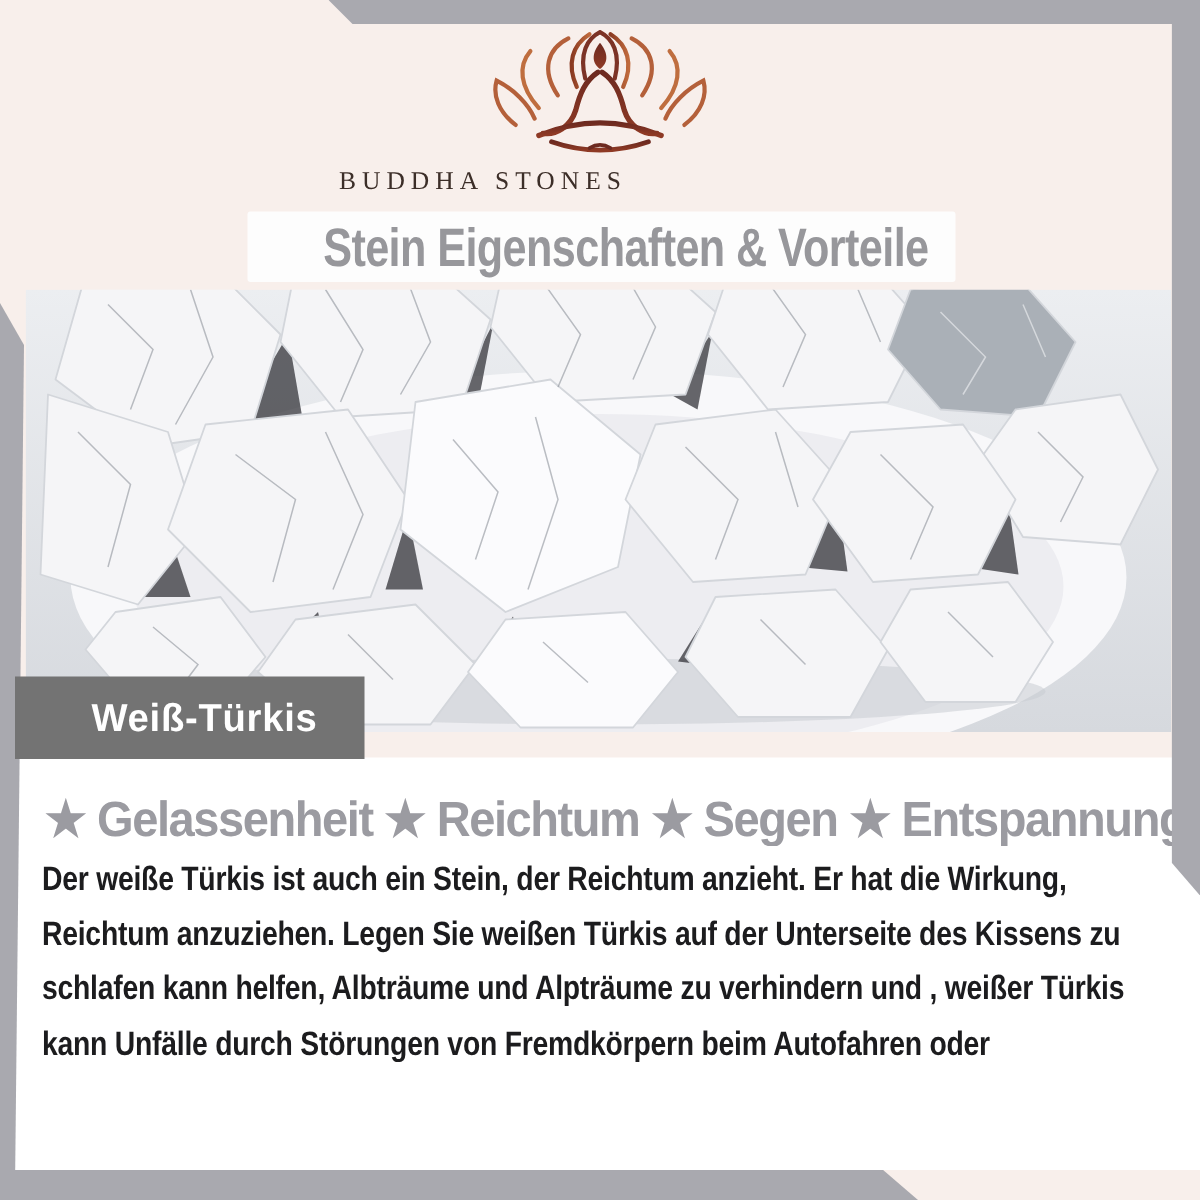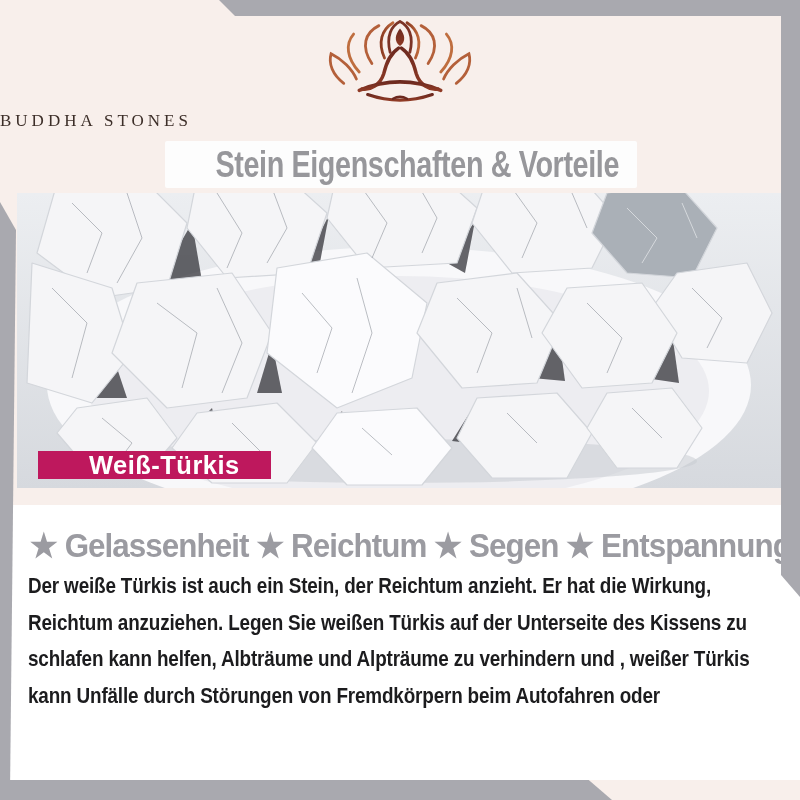--- a/index.html
+++ b/index.html
@@ -12,36 +12,36 @@
             clip-path:polygon(4px 0,100% 0,100% 100%,20px 100%);}
   .gray-right{left:781px;top:14px;width:19px;height:583px;
               clip-path:polygon(0 0,100% 0,100% 100%,0 calc(100% - 22px));}
   .gray-left{left:0;top:202px;width:16px;height:598px;
              clip-path:polygon(0 0,100% 28px,62% 100%,0 100%);}
   .gray-bottom{left:0;top:780px;width:612px;height:20px;
                clip-path:polygon(0 0,96.2% 0,100% 100%,0 100%);}
 
   
   .logo-wrap{position:absolute;left:305px;top:20px;width:190px;height:90px;z-index:3;}
-  .brand-name{position:absolute;left:0;top:111px;width:644px;z-index:3;
+  .brand-name{position:absolute;left:0;top:111px;width:644px;text-align:center;z-index:3;
               font-family:"Liberation Serif",serif;font-size:17px;letter-spacing:4px;
               color:#3c2e28;}
 
   
   .banner-band{position:absolute;left:165px;top:141px;width:472px;height:47px;z-index:3;
                background:#fdfdfd;border-radius:2px;display:flex;align-items:center;}
   .banner-title{white-space:nowrap;font-size:36px;font-weight:bold;color:#97979b;
                 transform:scaleX(.8);letter-spacing:-.5px;}
 
   
   .photo{position:absolute;left:17px;top:193px;width:764px;height:295px;z-index:1;overflow:hidden;}
 
   
-  .weiss-band{position:absolute;left:10px;top:451px;width:233px;height:28px;z-index:3;
-              background:#be185d;display:flex;align-items:center;margin-left:28px;}
+  .weiss-band{position:absolute;left:10px;top:451px;width:233px;height:55px;z-index:3;
+              background:#737373;display:flex;align-items:center;}
   .weiss-label{color:#ffffff;font-size:26px;font-weight:bold;letter-spacing:.5px;padding-left:52px;
                transform:scaleX(.98);transform-origin:0 50%;}
 
   
   .panel{position:absolute;left:10px;top:505px;width:790px;height:275px;background:#ffffff;z-index:1;}
   .benefits-line{position:absolute;left:0;top:21px;width:790px;text-align:center;
                  font-size:33px;font-weight:bold;color:#9b9ba1;white-space:nowrap;
                  transform:scaleX(.95);letter-spacing:-1px;}
   .body-text{position:absolute;left:18px;top:63px;width:900px;
              transform:scaleX(.84);transform-origin:0 0;color:#1c1c1e;}

